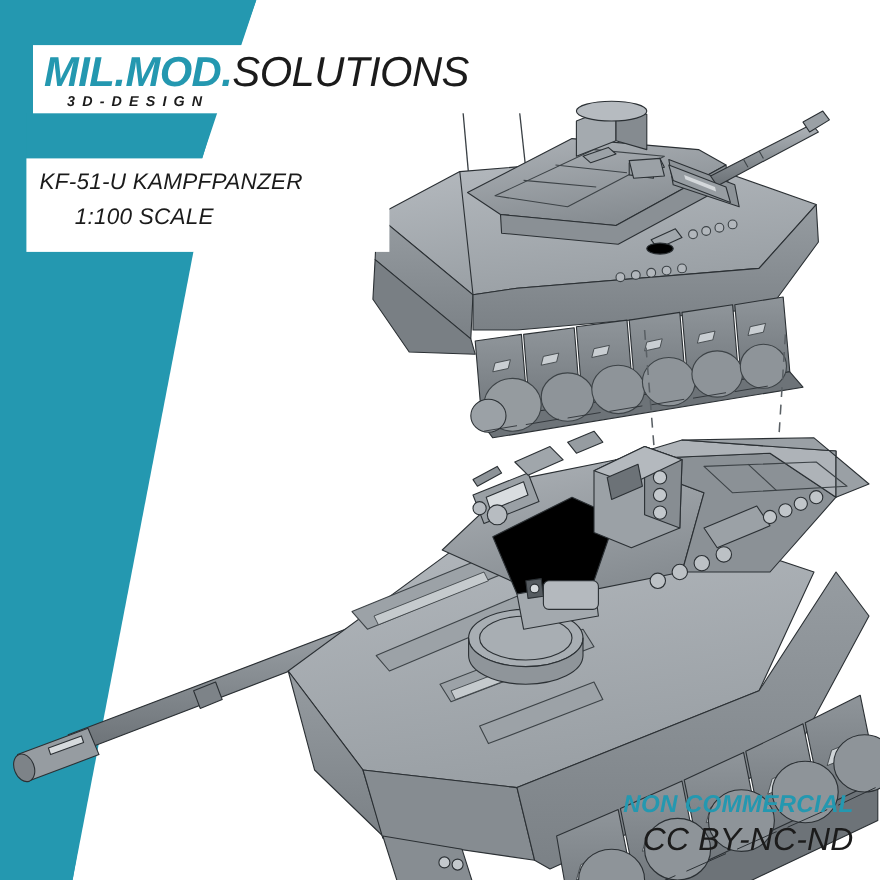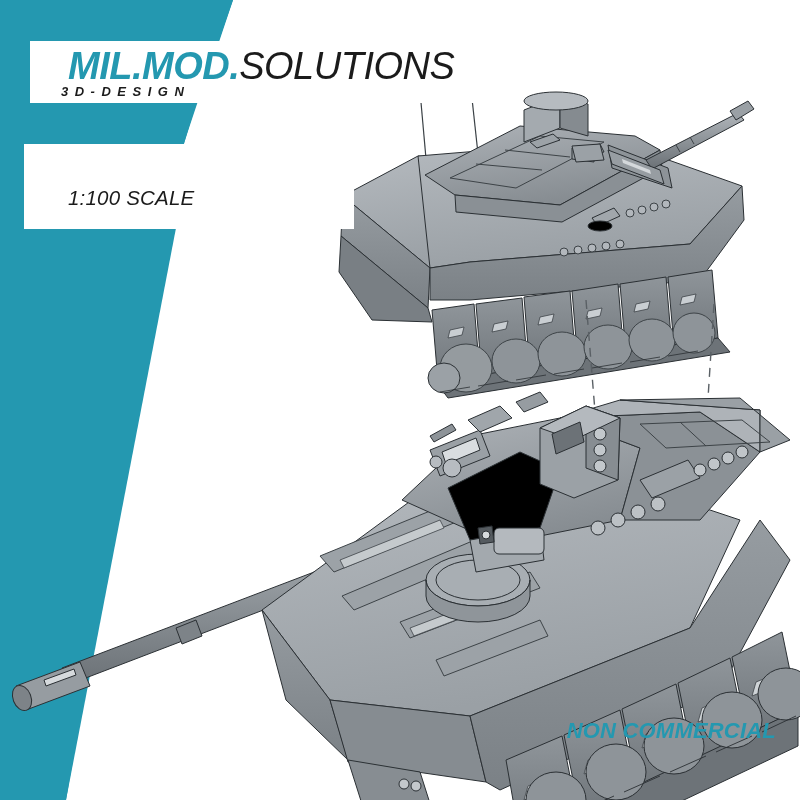--- a/index.html
+++ b/index.html
@@ -40,21 +40,21 @@
   }
   #model-plate {
     left: 24px;
     top: 144px;
     width: 330px;
     height: 85px;
   }
 
   #brand-wordmark {
     position: absolute;
-    left: 68px;
+    left: 40px;
     top: 43px;
     font-size: 38px;
     font-style: italic;
     letter-spacing: -0.5px;
     white-space: nowrap;
     line-height: 46px;
   }
   #brand-wordmark .brand-accent {
     color: #2498b0;
     font-weight: 700;
@@ -380,17 +380,19 @@
   </svg>
 
   <div class="white-plate" id="brand-plate"></div>
   <div class="white-plate" id="model-plate"></div>
 
   <div id="brand-wordmark">
     <span class="brand-accent">MIL.MOD.</span><span class="brand-rest">SOLUTIONS</span>
   </div>
   <div id="brand-tagline">3D-DESIGN</div>
 
+  <div id="model-name">KF-51-U KAMPFPANZER</div>
   <div id="model-scale">1:100 SCALE</div>
 
   <div id="license-kind">NON COMMERCIAL</div>
+  <div id="license-code">CC BY-NC-ND</div>
 
 </div>
 
 </body></html>

